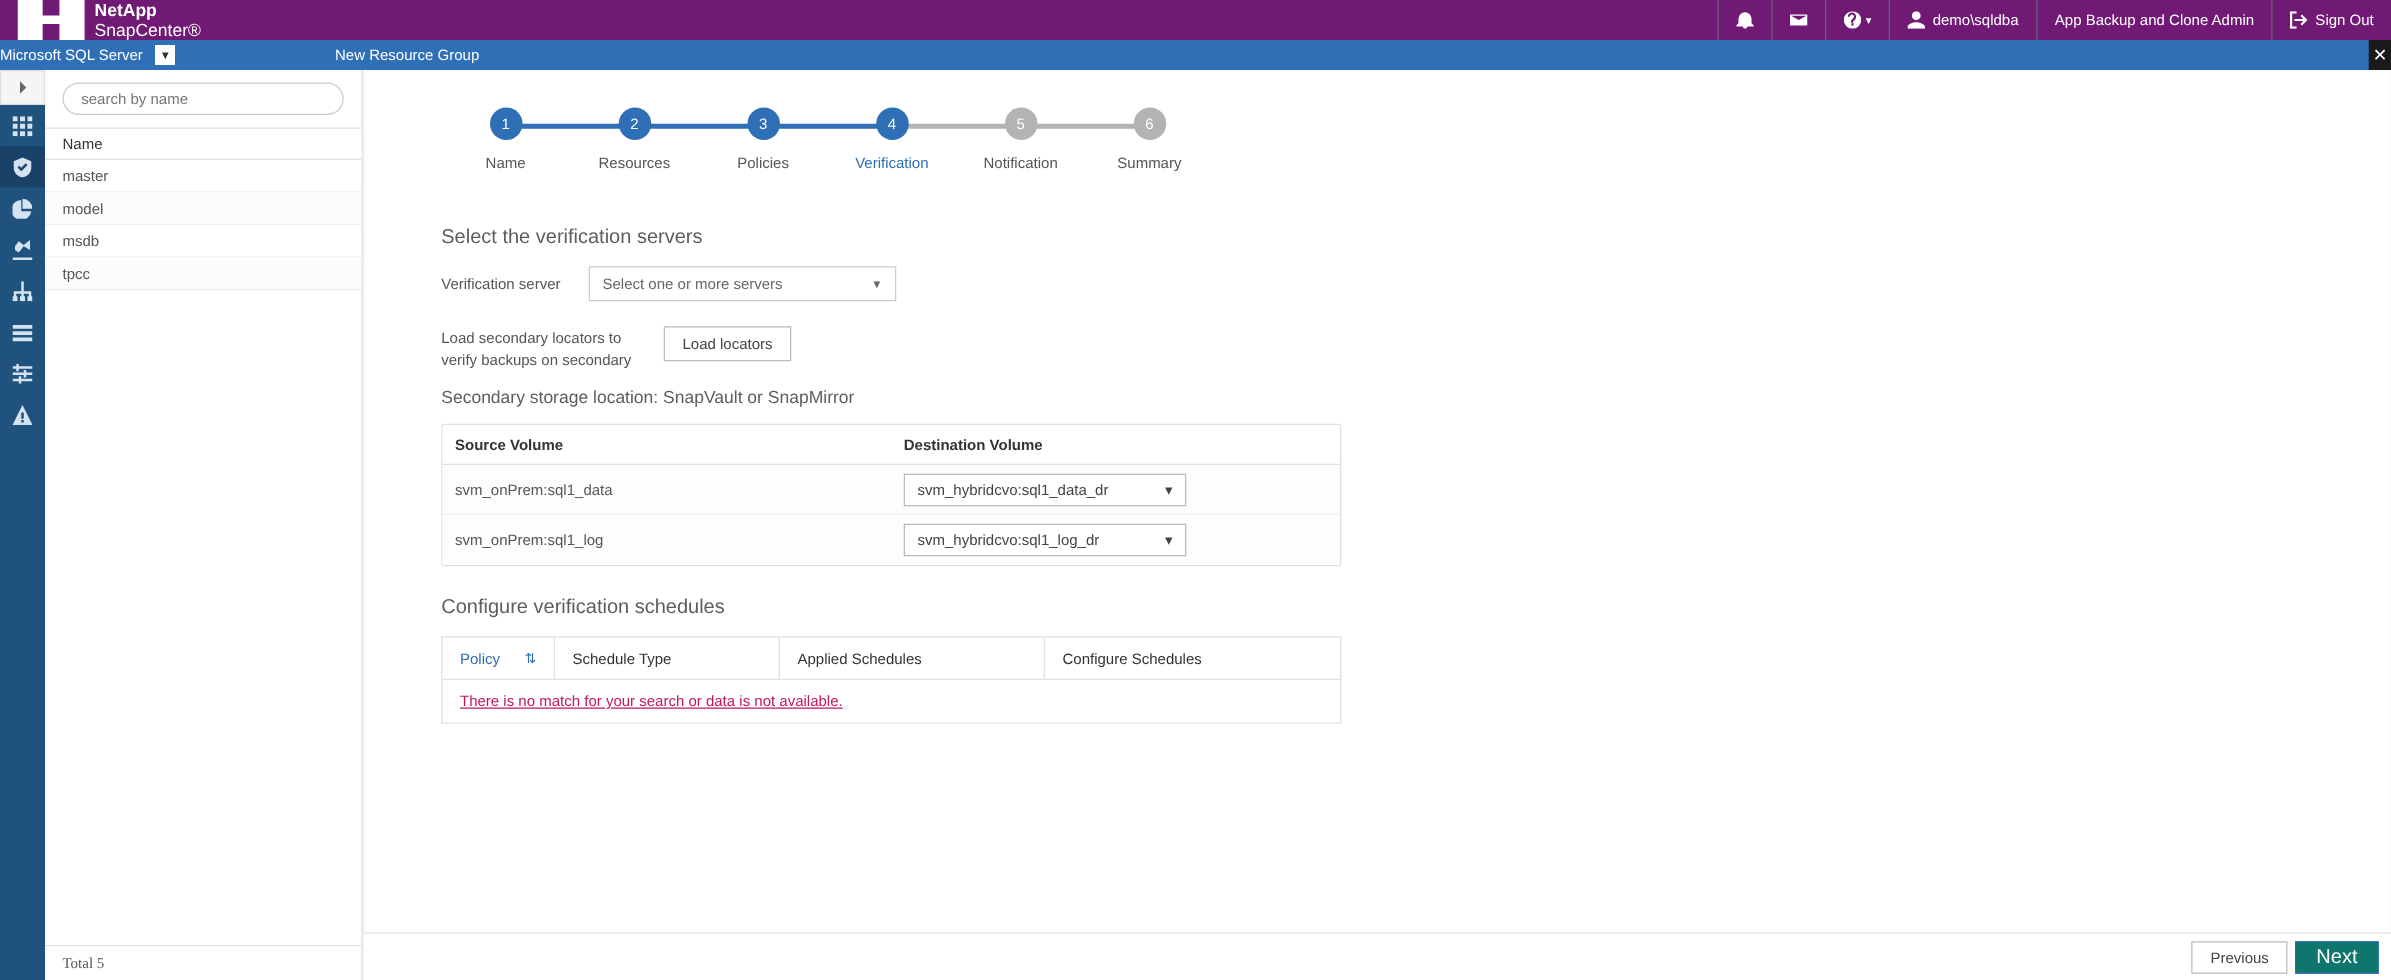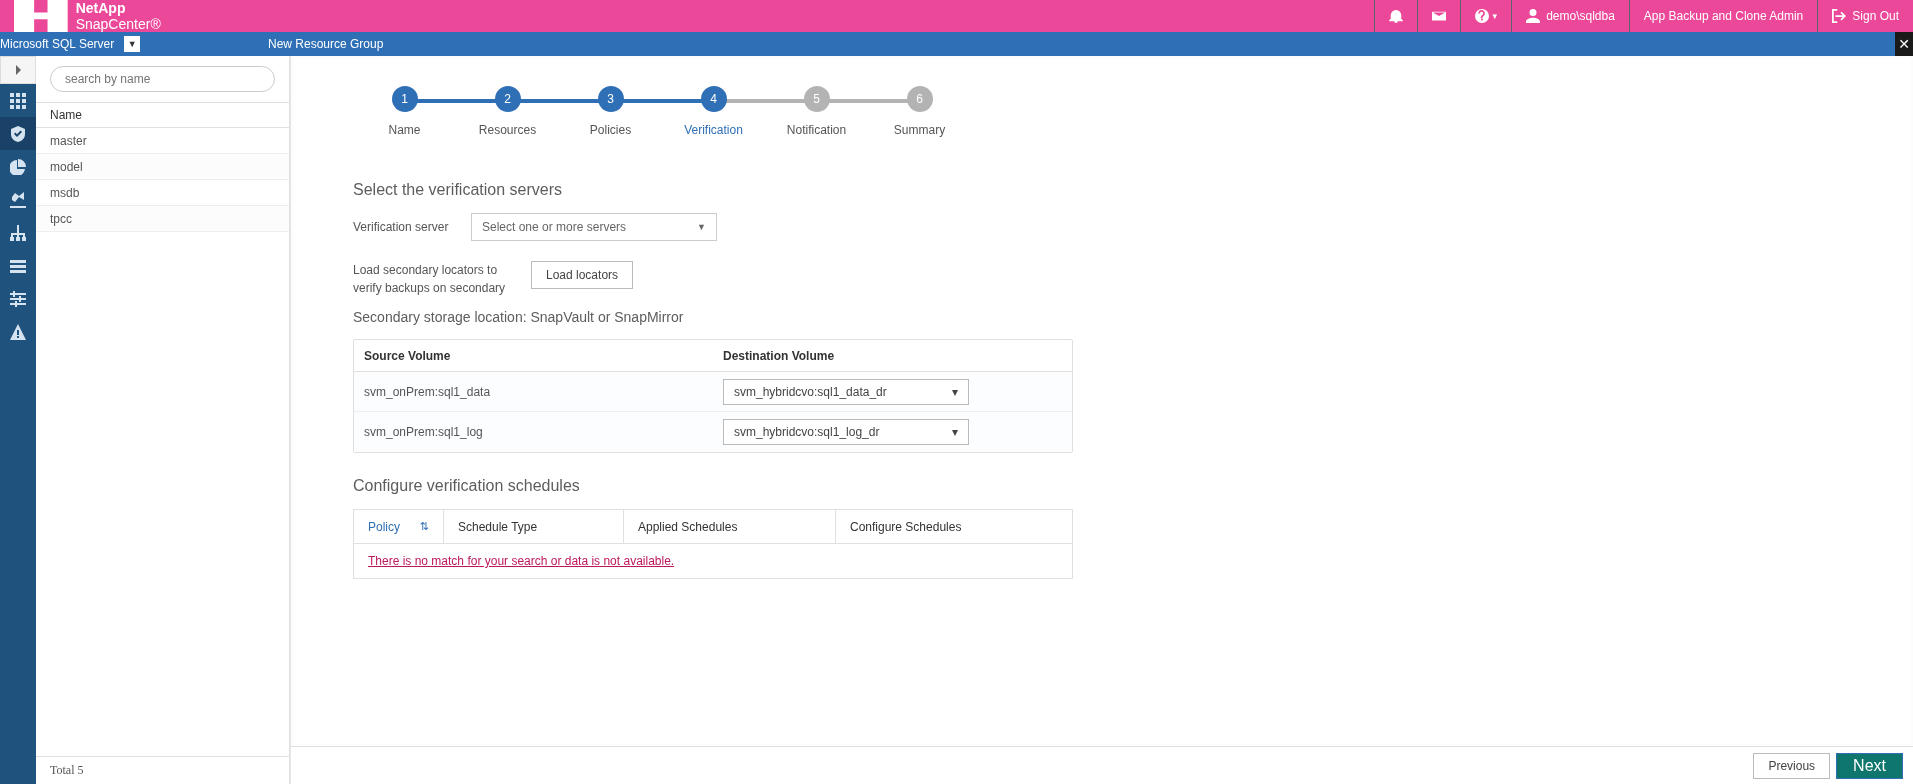--- a/index.html
+++ b/index.html
@@ -1,17 +1,17 @@
 <!DOCTYPE html>
 <html><head>
 <meta charset="utf-8">
 <style>
 * { margin: 0; padding: 0; box-sizing: border-box; font-family: Arial, sans-serif; }
 body { overflow: hidden; }
-.top-bar { height: 32px; background: #ec4899; color: #fff; display: flex; align-items: center; }
+.top-bar { height: 32px; background: #701a75; color: #fff; display: flex; align-items: center; }
 .brand { padding: 0 14px; font-size: 14px; display: flex; align-items: center; gap: 8px; }
 .brand b { font-weight: bold; }
 .brand-product { font-size: 14px; font-weight: normal; }
 .top-spacer { flex: 1; }
 .tb-item { height: 32px; display: flex; align-items: center; padding: 0 14px; border-left: 1px solid #5a6570; color: #fff; font-size: 12px; cursor: pointer; }
 .tb-item svg { width: 14px; height: 14px; fill: #fff; }
 .caret-sm::after { content: "▾"; margin-left: 4px; font-size: 9px; }
 .sub-bar { height: 24px; background: #2f6fb5; color: #fff; display: flex; align-items: center; position: relative; }
 .sub-bar-col { width: 254px; display: flex; align-items: center; gap: 10px; font-size: 12px; }
 .sub-bar-title { padding-left: 14px; font-size: 12px; }
@@ -50,21 +50,21 @@
 .select-box { height: 28px; border: 1px solid #ccc; background: #fff; display: flex; align-items: center; justify-content: space-between; padding: 0 10px; font-size: 12px; color: #666; cursor: pointer; min-width: 246px; }
 .select-box .caret { font-size: 9px; color: #666; }
 .btn-outline { height: 28px; border: 1px solid #bbb; background: #fff; padding: 0 14px; font-size: 12px; color: #444; cursor: pointer; }
 .storage-table { border: 1px solid #e0e0e0; border-radius: 2px; margin-top: 10px; }
 .st-head { display: flex; height: 32px; border-bottom: 1px solid #e0e0e0; align-items: center; font-size: 12px; font-weight: bold; color: #333; }
 .st-head > div, .st-row > div { padding: 0 10px; }
 .st-col1 { width: 50%; }
 .st-col2 { width: 50%; }
 .st-row { display: flex; min-height: 40px; align-items: center; border-bottom: 1px solid #eee; font-size: 12px; color: #555; background: #fcfdff; }
 .st-row:last-child { border-bottom: none; }
-.st-select { height: 26px; border: 1px solid #bbb; background: #fff; display: flex; align-items: center; justify-content: space-between; padding: 0 10px; font-size: 12px; color: #444; cursor: pointer; width: 246px; }
+.st-select { height: 26px; border: 1px solid #bbb; background: #fff; display: flex; align-items: center; justify-content: space-between; padding: 0 10px; font-size: 12px; color: #444; cursor: pointer; width: 226px; }
 .sched-table { border: 1px solid #e0e0e0; margin-top: 10px; }
 .sched-head { display: flex; height: 34px; border-bottom: 1px solid #e0e0e0; font-size: 12px; color: #333; align-items: center; }
 .sched-head > div { padding: 0 14px; border-right: 1px solid #e0e0e0; height: 100%; display: flex; align-items: center; }
 .sched-head > div:last-child { border-right: none; }
 .sc-c1 { width: 90px; color: #2f6fb5; font-weight: normal; }
 .sc-c2 { width: 180px; }
 .sc-c3 { width: 212px; }
 .sc-c4 { flex: 1; }
 .sort-icon { margin-left: auto; font-size: 11px; color: #2f6fb5; }
 .sched-empty { padding: 10px 14px; font-size: 12px; color: #be185d; text-decoration: underline; }

